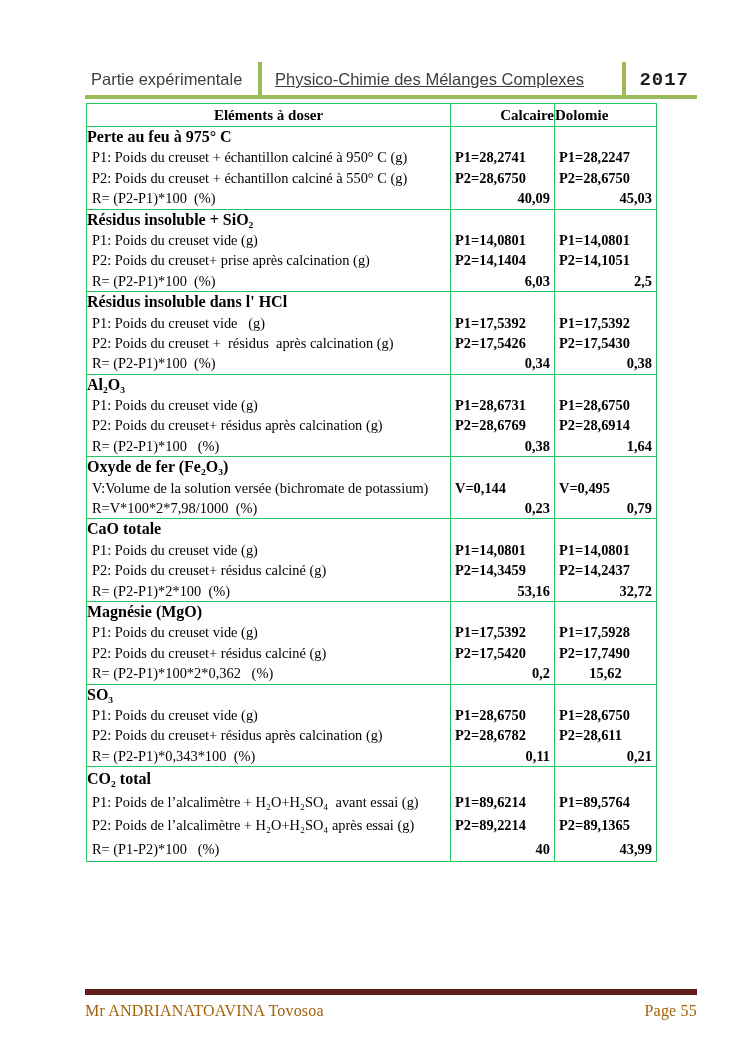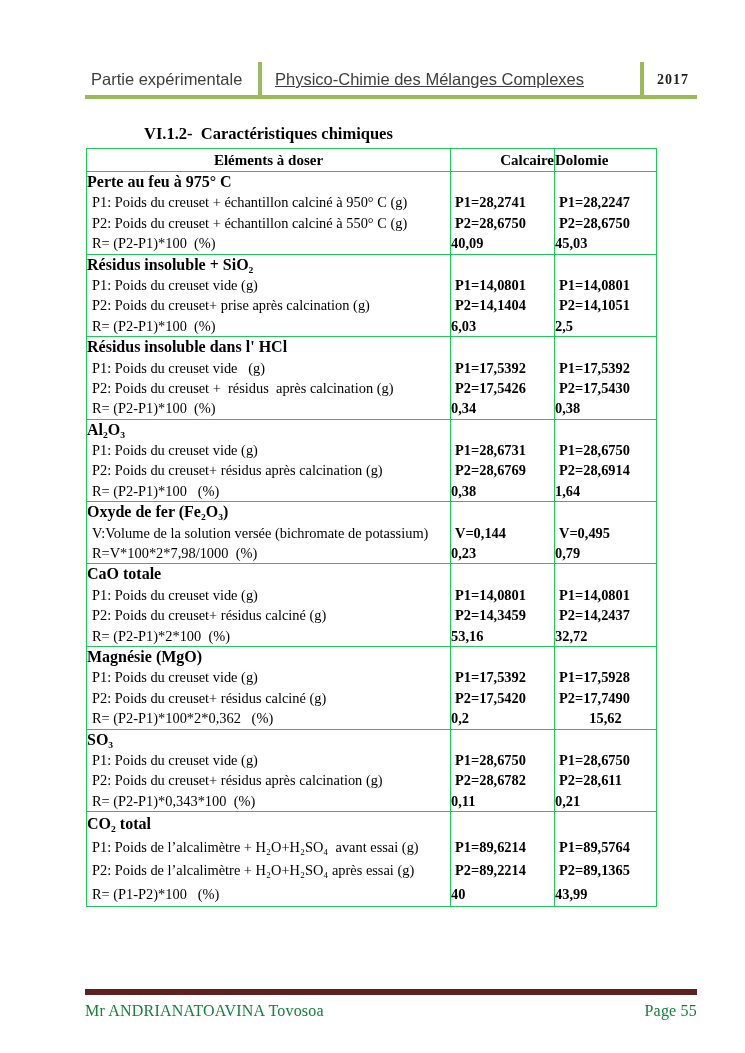--- a/index.html
+++ b/index.html
@@ -21,23 +21,23 @@
     align-items: stretch;
     border-bottom: 4px solid #9bbb59;
     font-family: "Liberation Sans", sans-serif;
     color: #3e3e3e;
   }
   .hdr-cell { font-size: 16.5px; padding: 8px 8px 6px 6px; align-self: center; }
   .hdr-left { width: 173px; }
   .hdr-center { flex: 1; padding-left: 13px; text-decoration: underline; }
   .vsep { width: 4px; background: #9bbb59; }
   .hdr-year {
-    font-family: Liberation Serif, serif;
+    font-family: Liberation Mono, monospace;
     font-weight: bold;
-    font-size: 14px;
+    font-size: 19px;
     color: #1f1f1f;
     letter-spacing: 1px;
     padding: 6px 8px 4px 13px;
     align-self: center;
   }
   
   .content { margin-left: 86px; margin-right: 48px; }
   .section-heading {
     margin: 25px 0 0 58px;
     font-size: 16.5px;
@@ -74,54 +74,53 @@
   .line {
     line-height: 20.4px;
     height: 20.4px;
     font-size: 14.4px;
     white-space: pre;
     overflow: hidden;
   }
   .line.title { font-weight: bold; text-align: left; font-size: 16px; }
   .line.label { padding-left: 5px; }
   .line.val { padding-left: 4px; font-weight: bold; }
-  .line.result { text-align: left; padding-right: 4px; padding-left: 0; }
+  .line.result { text-align: right; padding-right: 4px; padding-left: 0; }
   .line.center { text-align: center; padding-right: 0; }
   tbody tr:last-child .line { line-height: 23.6px; height: 23.6px; }
   
   .doc-footer { position: absolute; left: 85px; right: 48px; top: 969px; }
   .footer-rule {
     height: 2px;
     border-top: 4px solid #5f2120;
     border-bottom: 2px solid #5f2120;
   }
   .footer-row {
     display: flex;
     justify-content: space-between;
     margin-top: 7px;
     font-size: 16px;
-    color: #15803d;
+    color: #a16207;
     letter-spacing: 0.2px;
   }
 </style>
 </head>
 <body>
 
 <div class="page">
 
   <div class="doc-header">
     <div class="hdr-cell hdr-left">Partie expérimentale</div>
     <div class="vsep"></div>
     <div class="hdr-cell hdr-center">Physico-Chimie des Mélanges Complexes</div>
     <div class="vsep"></div>
     <div class="hdr-year">2017</div>
   </div>
 
   <div class="content">
-    <div class="section-heading">VI.1.2-  Caractéristiques chimiques</div>
 
     <table class="majors">
       <thead>
         <tr>
           <th class="c1">Eléments à doser</th>
           <th class="c2">Calcaire</th>
           <th class="c3">Dolomie</th>
         </tr>
       </thead>
       <tbody>

